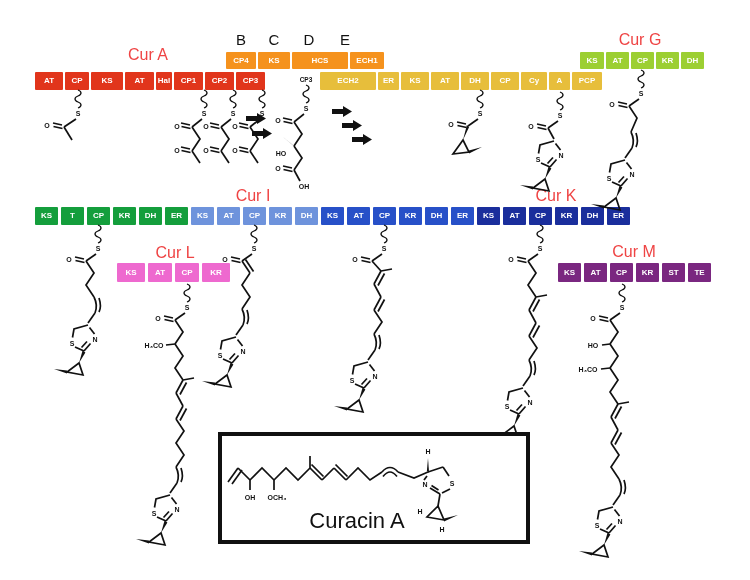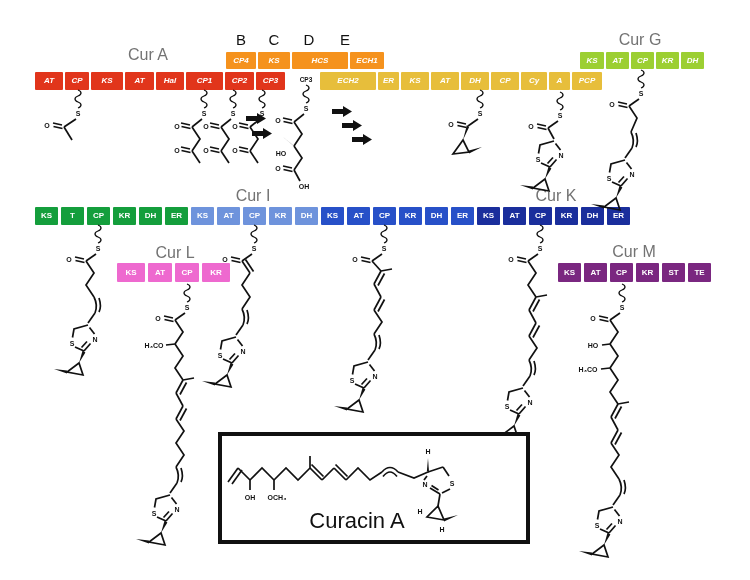--- a/index.html
+++ b/index.html
@@ -1,29 +1,29 @@
 <!DOCTYPE html>
 <html><head>
 <meta charset="utf-8">
 <style>
   html,body{margin:0;padding:0;background:#fff;}
   #fig{position:relative;width:750px;height:580px;background:#fff;overflow:hidden;
        font-family:"Liberation Sans",sans-serif;color:#111;}
-  .row{position:absolute;display:flex;gap:2px;font-style:italic;}
+  .row{position:absolute;display:flex;gap:2px;}
   .row2{position:absolute;display:flex;gap:3px;}
   .bx{flex:none;height:18px;line-height:18px;text-align:center;color:#fff;
       font-size:8px;font-weight:bold;border-radius:1px;}
   .bx.h17{height:17px;line-height:17px;}
   .bx.h19{height:19px;line-height:19px;}
   .c-red{background:#E1351B}.c-org{background:#F5921D}.c-yel{background:#E7BE3B}
   .c-lgr{background:#9CCF32}.c-grn{background:#149E3C}.c-lbl{background:#6E93DC}
   .c-mbl{background:#2750C8}.c-nvy{background:#1A2E9C}.c-pnk{background:#EE69CF}
   .c-pur{background:#7A2780}
   .mlabel{position:absolute;width:100px;margin-left:-50px;text-align:center;
-          font-size:16px;color:#737373;white-space:nowrap;}
+          font-size:16px;color:#ef4444;white-space:nowrap;}
   .letter{position:absolute;width:30px;margin-left:-15px;text-align:center;
           font-size:15px;color:#111;}
   .st{position:absolute;overflow:visible;}
   .st path.b{stroke:#111;stroke-width:1.7;fill:none;}
   .st polygon.w{fill:#111;stroke:none;}
   .st text{font-family:"Liberation Sans",sans-serif;font-size:7px;font-weight:bold;
            fill:#111;stroke:none;text-anchor:middle;}
   .st text.tiny{font-size:6.5px;}
   #curacin-box{position:absolute;left:218px;top:432px;width:312px;height:112px;
                border:4px solid #111;box-sizing:border-box;background:#fff;}
@@ -92,22 +92,22 @@
     <span class="bx h17 c-lgr" style="width:23px">CP</span>
     <span class="bx h17 c-lgr" style="width:23px">KR</span>
     <span class="bx h17 c-lgr" style="width:23px">DH</span>
   </div>
 
   <div class="row" style="left:35px;top:72px">
     <span class="bx c-red" style="width:28px">AT</span>
     <span class="bx c-red" style="width:24px">CP</span>
     <span class="bx c-red" style="width:32px">KS</span>
     <span class="bx c-red" style="width:29px">AT</span>
-    <span class="bx c-red" style="width:28px">Hal</span>
-    <span class="bx c-red" style="width:37px">CP1</span>
+    <span class="bx c-red" style="width:16px">Hal</span>
+    <span class="bx c-red" style="width:29px">CP1</span>
     <span class="bx c-red" style="width:29px">CP2</span>
     <span class="bx c-red" style="width:29px">CP3</span>
   </div>
 
   <div class="row" style="left:320px;top:72px">
     <span class="bx c-yel" style="width:56px">ECH2</span>
     <span class="bx c-yel" style="width:21px">ER</span>
     <span class="bx c-yel" style="width:28px">KS</span>
     <span class="bx c-yel" style="width:28px">AT</span>
     <span class="bx c-yel" style="width:28px">DH</span>

